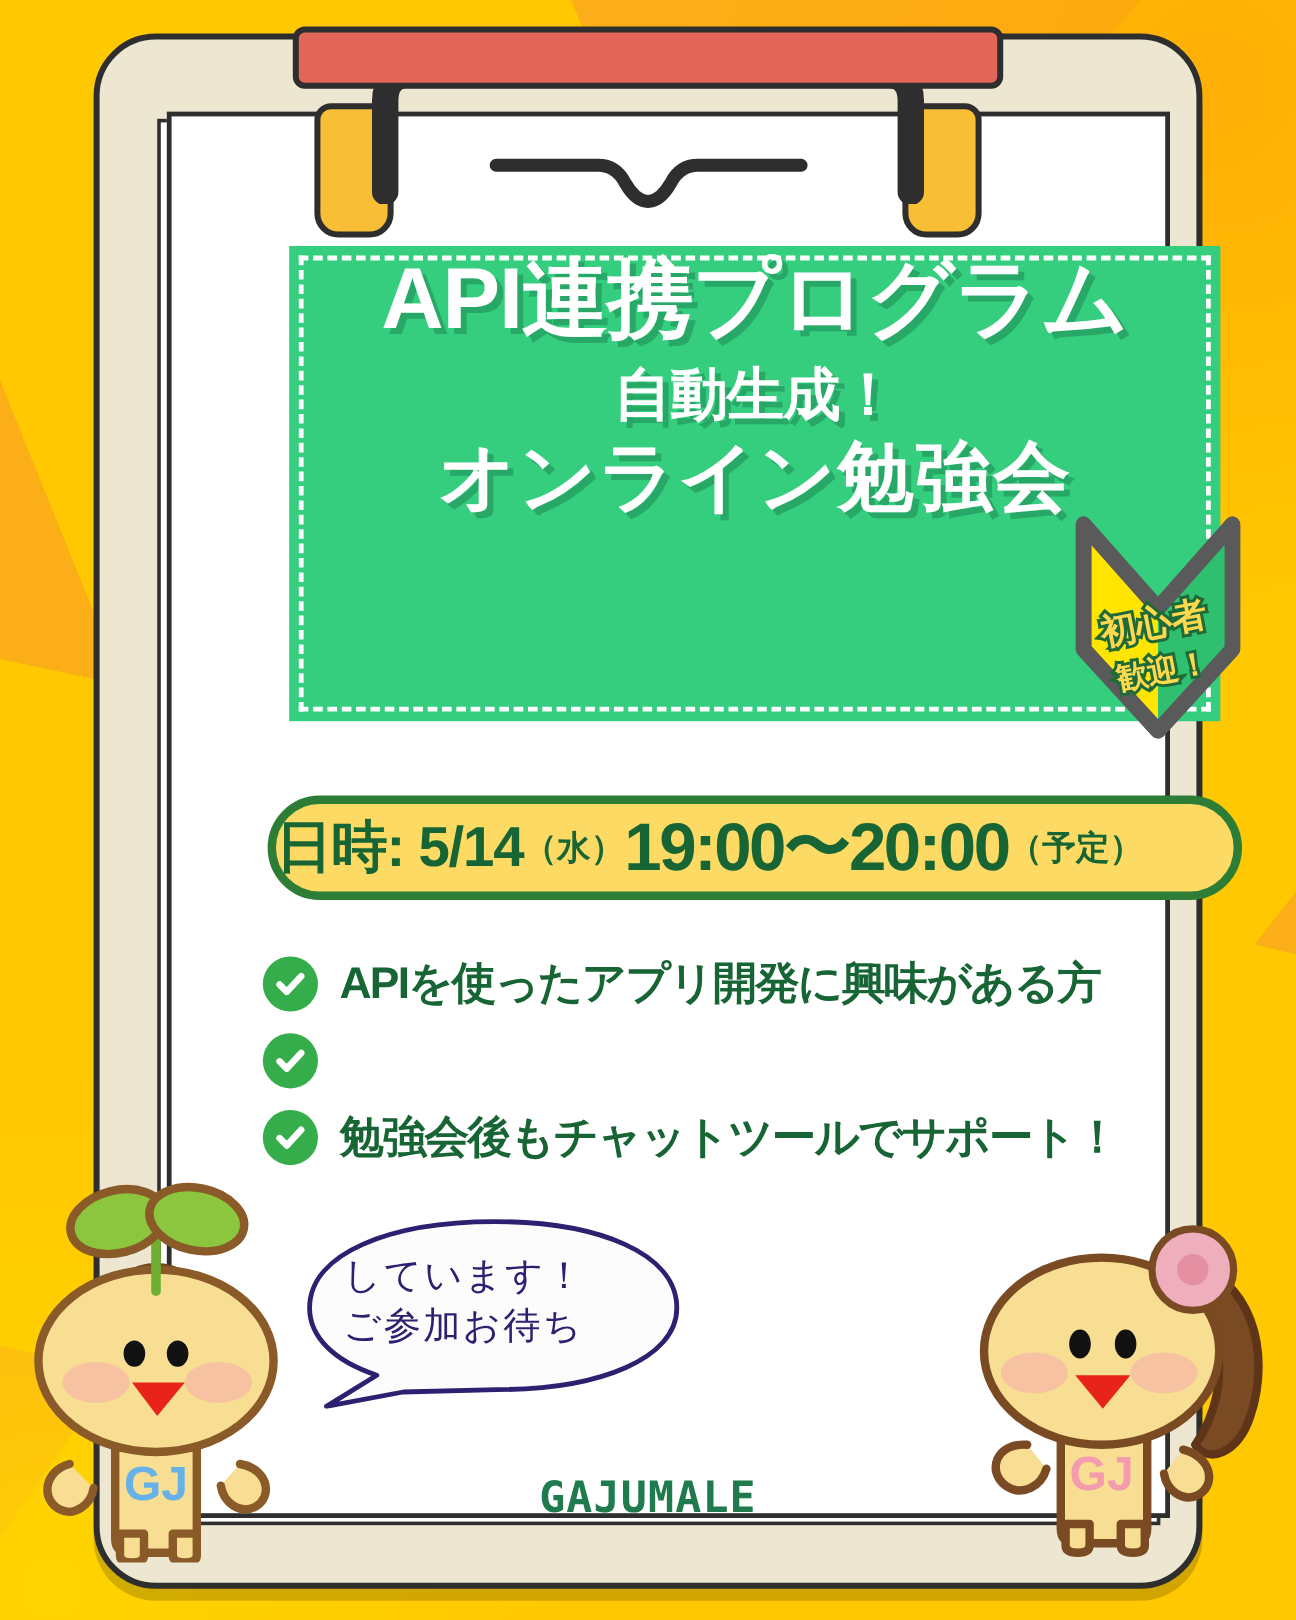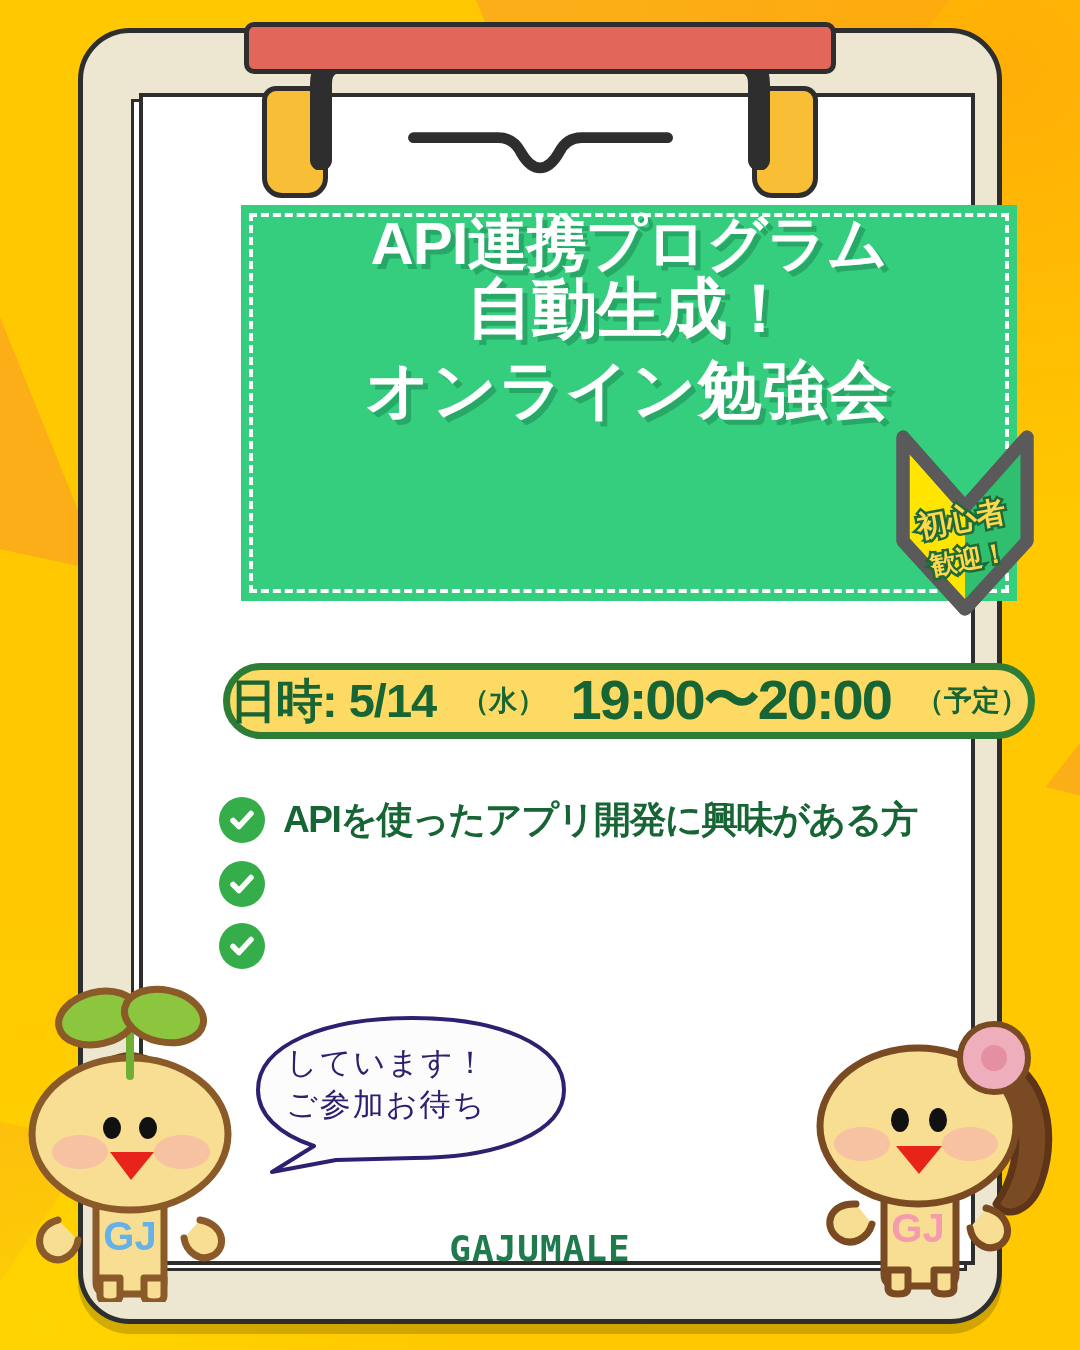--- a/index.html
+++ b/index.html
@@ -162,22 +162,22 @@
     text-align: center;
     margin-top: 8px;
   }
   .tline {
     color: #ffffff;
     font-weight: 900;
     line-height: 1.02;
     text-shadow: 5px 5px 0 #28A866;
     letter-spacing: -1px;
   }
-  .tline.l1 { font-size: 60px; }
-  .tline.l2 { font-size: 66px; margin-top: 6px; font-family: Liberation Mono, monospace; }
+  .tline.l1 { font-size: 72px; }
+  .tline.l2 { font-size: 48px; margin-top: 20px; }
   .tline.l3 { font-size: 64px; margin-top: 10px; letter-spacing: 1px; }
 
   
   .wakaba {
     position: absolute;
     right: -24px;
     bottom: -16px;
     width: 152px;
     height: 196px;
     z-index: 9;
@@ -207,28 +207,28 @@
     paint-order: stroke fill;
     margin-top: 2px;
   }
 
   
   .date-banner {
     position: absolute;
     left: 140px;
     top: 630px;
     width: 812px;
-    height: 76px;
+    height: 87px;
     background: #FCDA63;
     border: 7px solid #2E7D36;
     border-radius: 44px;
     box-sizing: border-box;
     display: flex;
     align-items: center;
-    justify-content: space-between;
+    justify-content: flex-start;
     z-index: 8;
     color: #176434;
     font-weight: 900;
   }
   .date-banner .big   { font-size: 47px; letter-spacing: -1px; }
   .date-banner .time  { font-size: 56px; letter-spacing: -2px; }
   .date-banner .small { font-size: 28px; }
 
   
   .checklist {
@@ -373,20 +373,21 @@
             <path d="M5 14.5 L11 20.5 L23 7.5" fill="none" stroke="#ffffff" stroke-width="5.5" stroke-linecap="round" stroke-linejoin="round"></path>
           </svg>
         </span>
       </div>
       <div class="check-row">
         <span class="check-icon">
           <svg width="28" height="28" viewBox="0 0 28 28" aria-hidden="true">
             <path d="M5 14.5 L11 20.5 L23 7.5" fill="none" stroke="#ffffff" stroke-width="5.5" stroke-linecap="round" stroke-linejoin="round"></path>
           </svg>
         </span>
+        <span class="check-label">勉強会後もチャットツールでサポート！</span>
       </div>
     </div>
 
     <div class="footer-bar">
       <span class="logo-text">GAJUMALE</span>
     </div>
   </div>
 
   <div class="clip-arm left"></div>
   <div class="clip-arm right"></div>

